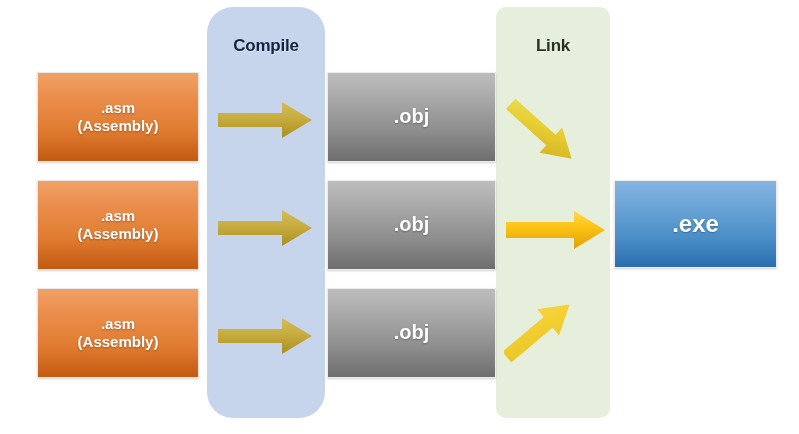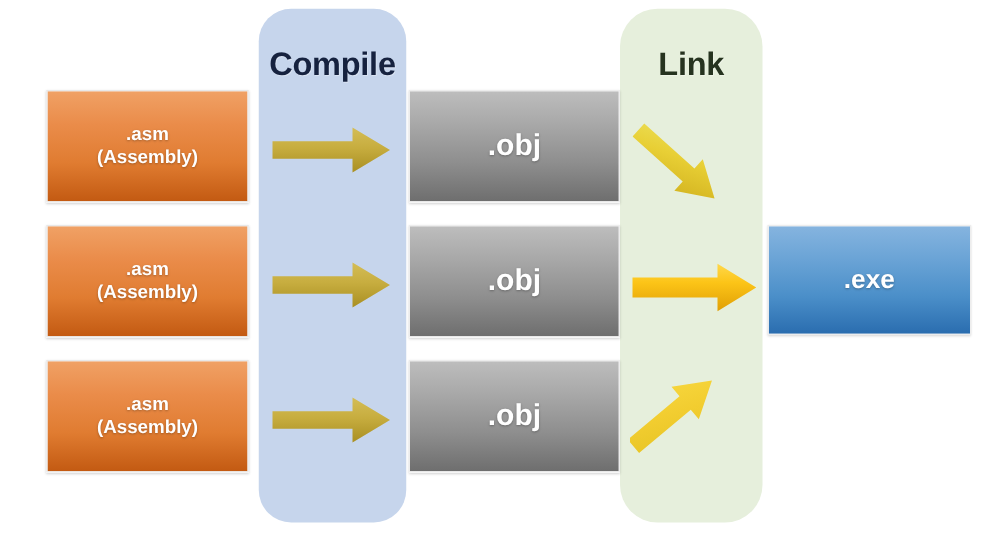--- a/index.html
+++ b/index.html
@@ -31,29 +31,29 @@
     height: 411px;
     background: #c6d5ec;
     border-radius: 26px;
   }
   .panel-link {
     left: 496px;
     top: 7px;
     width: 114px;
     height: 411px;
     background: #e6efdc;
-    border-radius: 30px;
+    border-radius: 10px;
   }
   .panel-label {
     position: absolute;
     left: 0;
     right: 0;
     text-align: center;
     font-weight: bold;
-    font-size: 26px;
+    font-size: 17px;
     letter-spacing: -0.2px;
   }
   .panel-compile .panel-label {
     top: 29px;
     color: #16223f;
     text-shadow: 0.6px 0.6px 0 rgba(255,255,255,0.35);
   }
   .panel-link .panel-label {
     top: 29px;
     color: #26331f;
@@ -83,30 +83,30 @@
     height: 90px;
     left: 37px;
     font-size: 15px;
     background: linear-gradient(to bottom, #f0a165 0%, #ea8c4a 30%, #e07c31 65%, #c35a12 100%);
     border: 1px solid #e8e8e8;
   }
   .box-obj {
     width: 169px;
     height: 90px;
     left: 327px;
-    font-size: 24px;
+    font-size: 20px;
     background: linear-gradient(to bottom, #bdbdbd 0%, #a8a8a8 30%, #8e8e8e 65%, #6e6e6e 100%);
     border: 1px solid #ededed;
   }
   .box-exe {
     width: 163px;
     height: 88px;
     left: 614px;
     top: 180px;
-    font-size: 21px;
+    font-size: 24px;
     background: linear-gradient(to bottom, #85b4df 0%, #6ba4d6 30%, #4b8fc9 65%, #2a6daf 100%);
     border: 1px solid #ededed;
   }
 
   .row1 { top: 72px; }
   .row2 { top: 180px; }
   .row3 { top: 288px; }
 
   
   .arrow {

